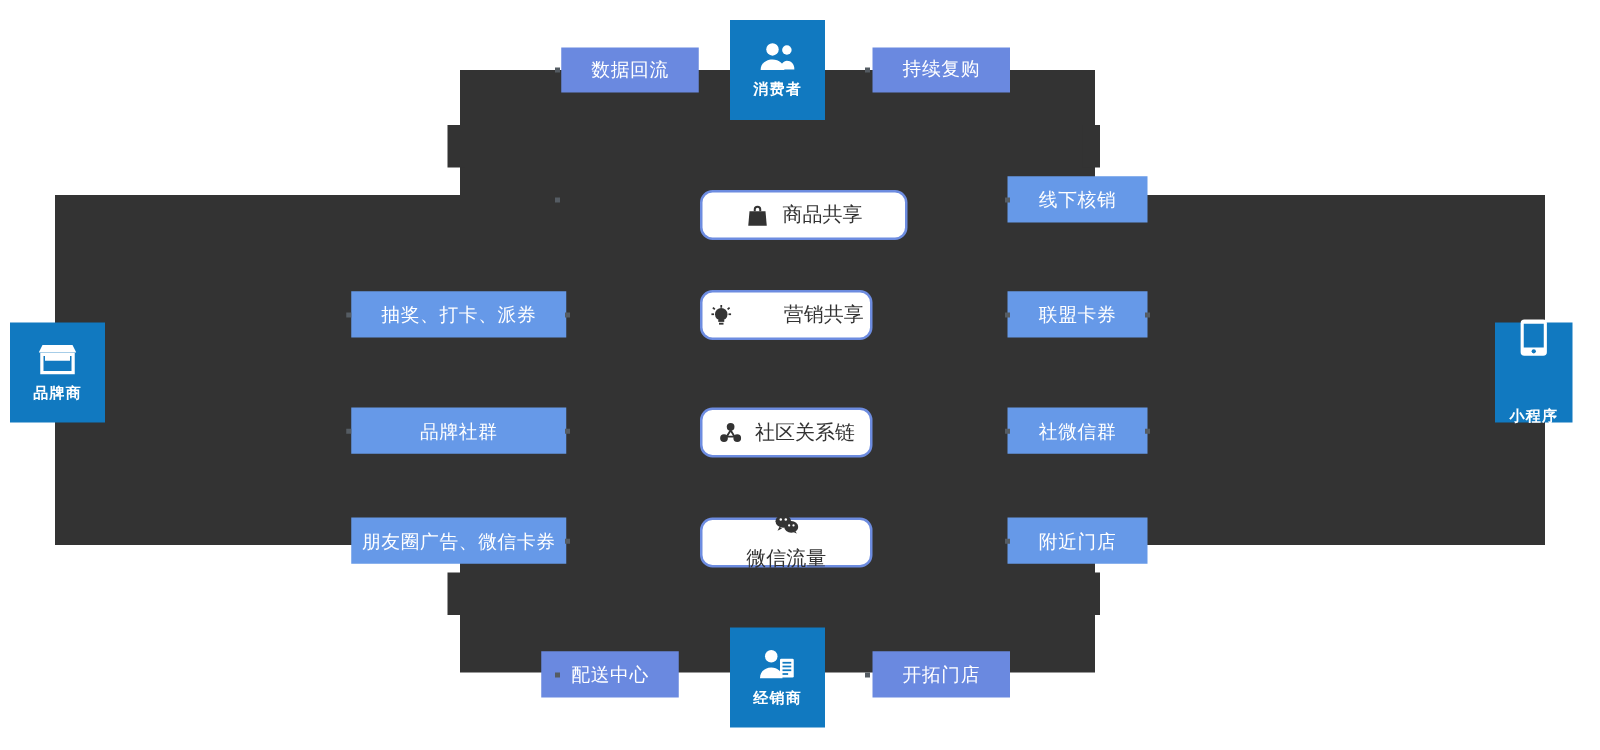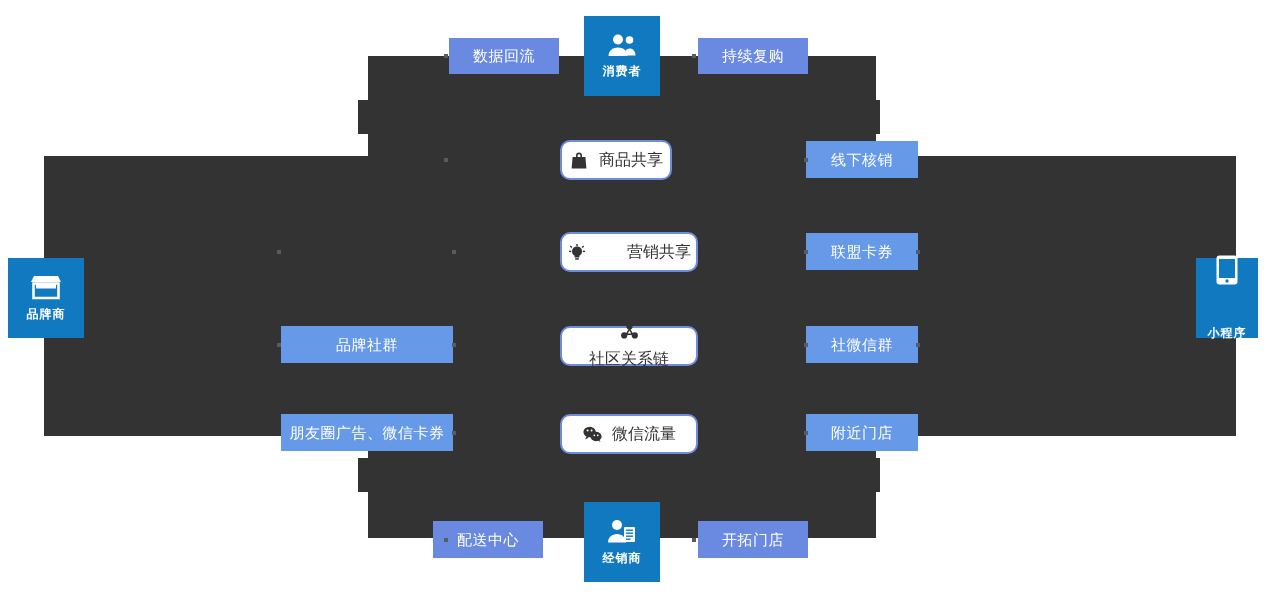--- a/index.html
+++ b/index.html
@@ -142,20 +142,23 @@
         <rect x="17" y="9" width="11" height="15" rx="1"></rect>
         <rect x="19" y="11.5" width="7" height="1.4" fill="#1179c0"></rect>
         <rect x="19" y="14.5" width="7" height="1.4" fill="#1179c0"></rect>
         <rect x="19" y="17.5" width="7" height="1.4" fill="#1179c0"></rect>
         <rect x="19" y="20.5" width="4.5" height="1.4" fill="#1179c0"></rect>
       </svg>
     </span>
     <span class="a-label">经销商</span>
   </div>
 
+  <div class="chip mid" style="left:281px;top:233px;width:172px;height:37px;">
+    <span>抽奖、打卡、派券</span>
+  </div>
   <div class="chip mid" style="left:281px;top:326px;width:172px;height:37px;">
     <span>品牌社群</span>
   </div>
   <div class="chip mid" style="left:281px;top:414px;width:172px;height:37px;">
     <span>朋友圈广告、微信卡券</span>
   </div>
 
   <div class="chip mid" style="left:806px;top:141px;width:112px;height:37px;justify-content:center;">
     <span>线下核销</span>
   </div>
@@ -169,21 +172,21 @@
     <span>附近门店</span>
   </div>
 
   <div class="chip light" style="left:433px;top:521px;width:110px;height:37px;">
     <span>配送中心</span>
   </div>
   <div class="chip light" style="left:698px;top:521px;width:110px;height:37px;">
     <span>开拓门店</span>
   </div>
 
-  <div class="pill" style="left:560px;top:140px;width:112px;height:40px;">
+  <div class="pill" style="left:560px;top:152px;width:166px;height:40px;">
     <span class="p-ico">
       <svg width="16" height="17" viewBox="0 0 16 17" fill="#333333">
         <path d="M5 5V3.6a3 3 0 0 1 6 0V5h-1.6V3.6a1.4 1.4 0 0 0-2.8 0V5z"></path>
         <path d="M1.6 5h12.8l1 11.5H.6z"></path>
       </svg>
     </span>
     <span>商品共享</span>
   </div>
 
   <div class="pill" style="left:560px;top:232px;width:138px;height:40px;gap:40px;">
@@ -195,33 +198,33 @@
         <rect x="7.3" y="0" width="1.4" height="2.2"></rect>
         <rect x="0" y="6.7" width="2.2" height="1.4"></rect>
         <rect x="13.8" y="6.7" width="2.2" height="1.4"></rect>
         <rect x="1.4" y="1.7" width="1.4" height="2.2" transform="rotate(-45 2.1 2.8)"></rect>
         <rect x="13.2" y="1.7" width="1.4" height="2.2" transform="rotate(45 13.9 2.8)"></rect>
       </svg>
     </span>
     <span>营销共享</span>
   </div>
 
-  <div class="pill" style="left:560px;top:326px;width:138px;height:40px;flex-direction:column;">
+  <div class="pill" style="left:560px;top:326px;width:138px;height:40px;">
     <span class="p-ico">
       <svg width="17" height="16" viewBox="0 0 17 16" fill="#333333">
         <circle cx="8.5" cy="3.4" r="3.1"></circle>
         <circle cx="3.2" cy="12.4" r="3.1"></circle>
         <circle cx="13.8" cy="12.4" r="3.1"></circle>
         <path d="M8.5 6.2 5.4 11.3l6.2 0z" fill="none" stroke="#333333" stroke-width="1.5"></path>
       </svg>
     </span>
     <span>社区关系链</span>
   </div>
 
-  <div class="pill" style="left:560px;top:414px;width:138px;height:40px;">
+  <div class="pill" style="left:560px;top:414px;width:138px;height:40px;flex-direction:column;">
     <span class="p-ico">
       <svg width="19" height="16" viewBox="0 0 19 16" fill="#333333">
         <ellipse cx="6.6" cy="6" rx="6.2" ry="5.2"></ellipse>
         <path d="M3.6 10.3 2 13.6l3.6-1.9z"></path>
         <ellipse cx="13" cy="10.5" rx="5.6" ry="4.7"></ellipse>
         <path d="M16.2 13.8 17.6 16 14.7 14.6z"></path>
         <circle cx="4.6" cy="4.6" r="1" fill="#ffffff"></circle>
         <circle cx="8.6" cy="4.6" r="1" fill="#ffffff"></circle>
         <circle cx="11.3" cy="9.3" r=".9" fill="#ffffff"></circle>
         <circle cx="14.8" cy="9.3" r=".9" fill="#ffffff"></circle>

